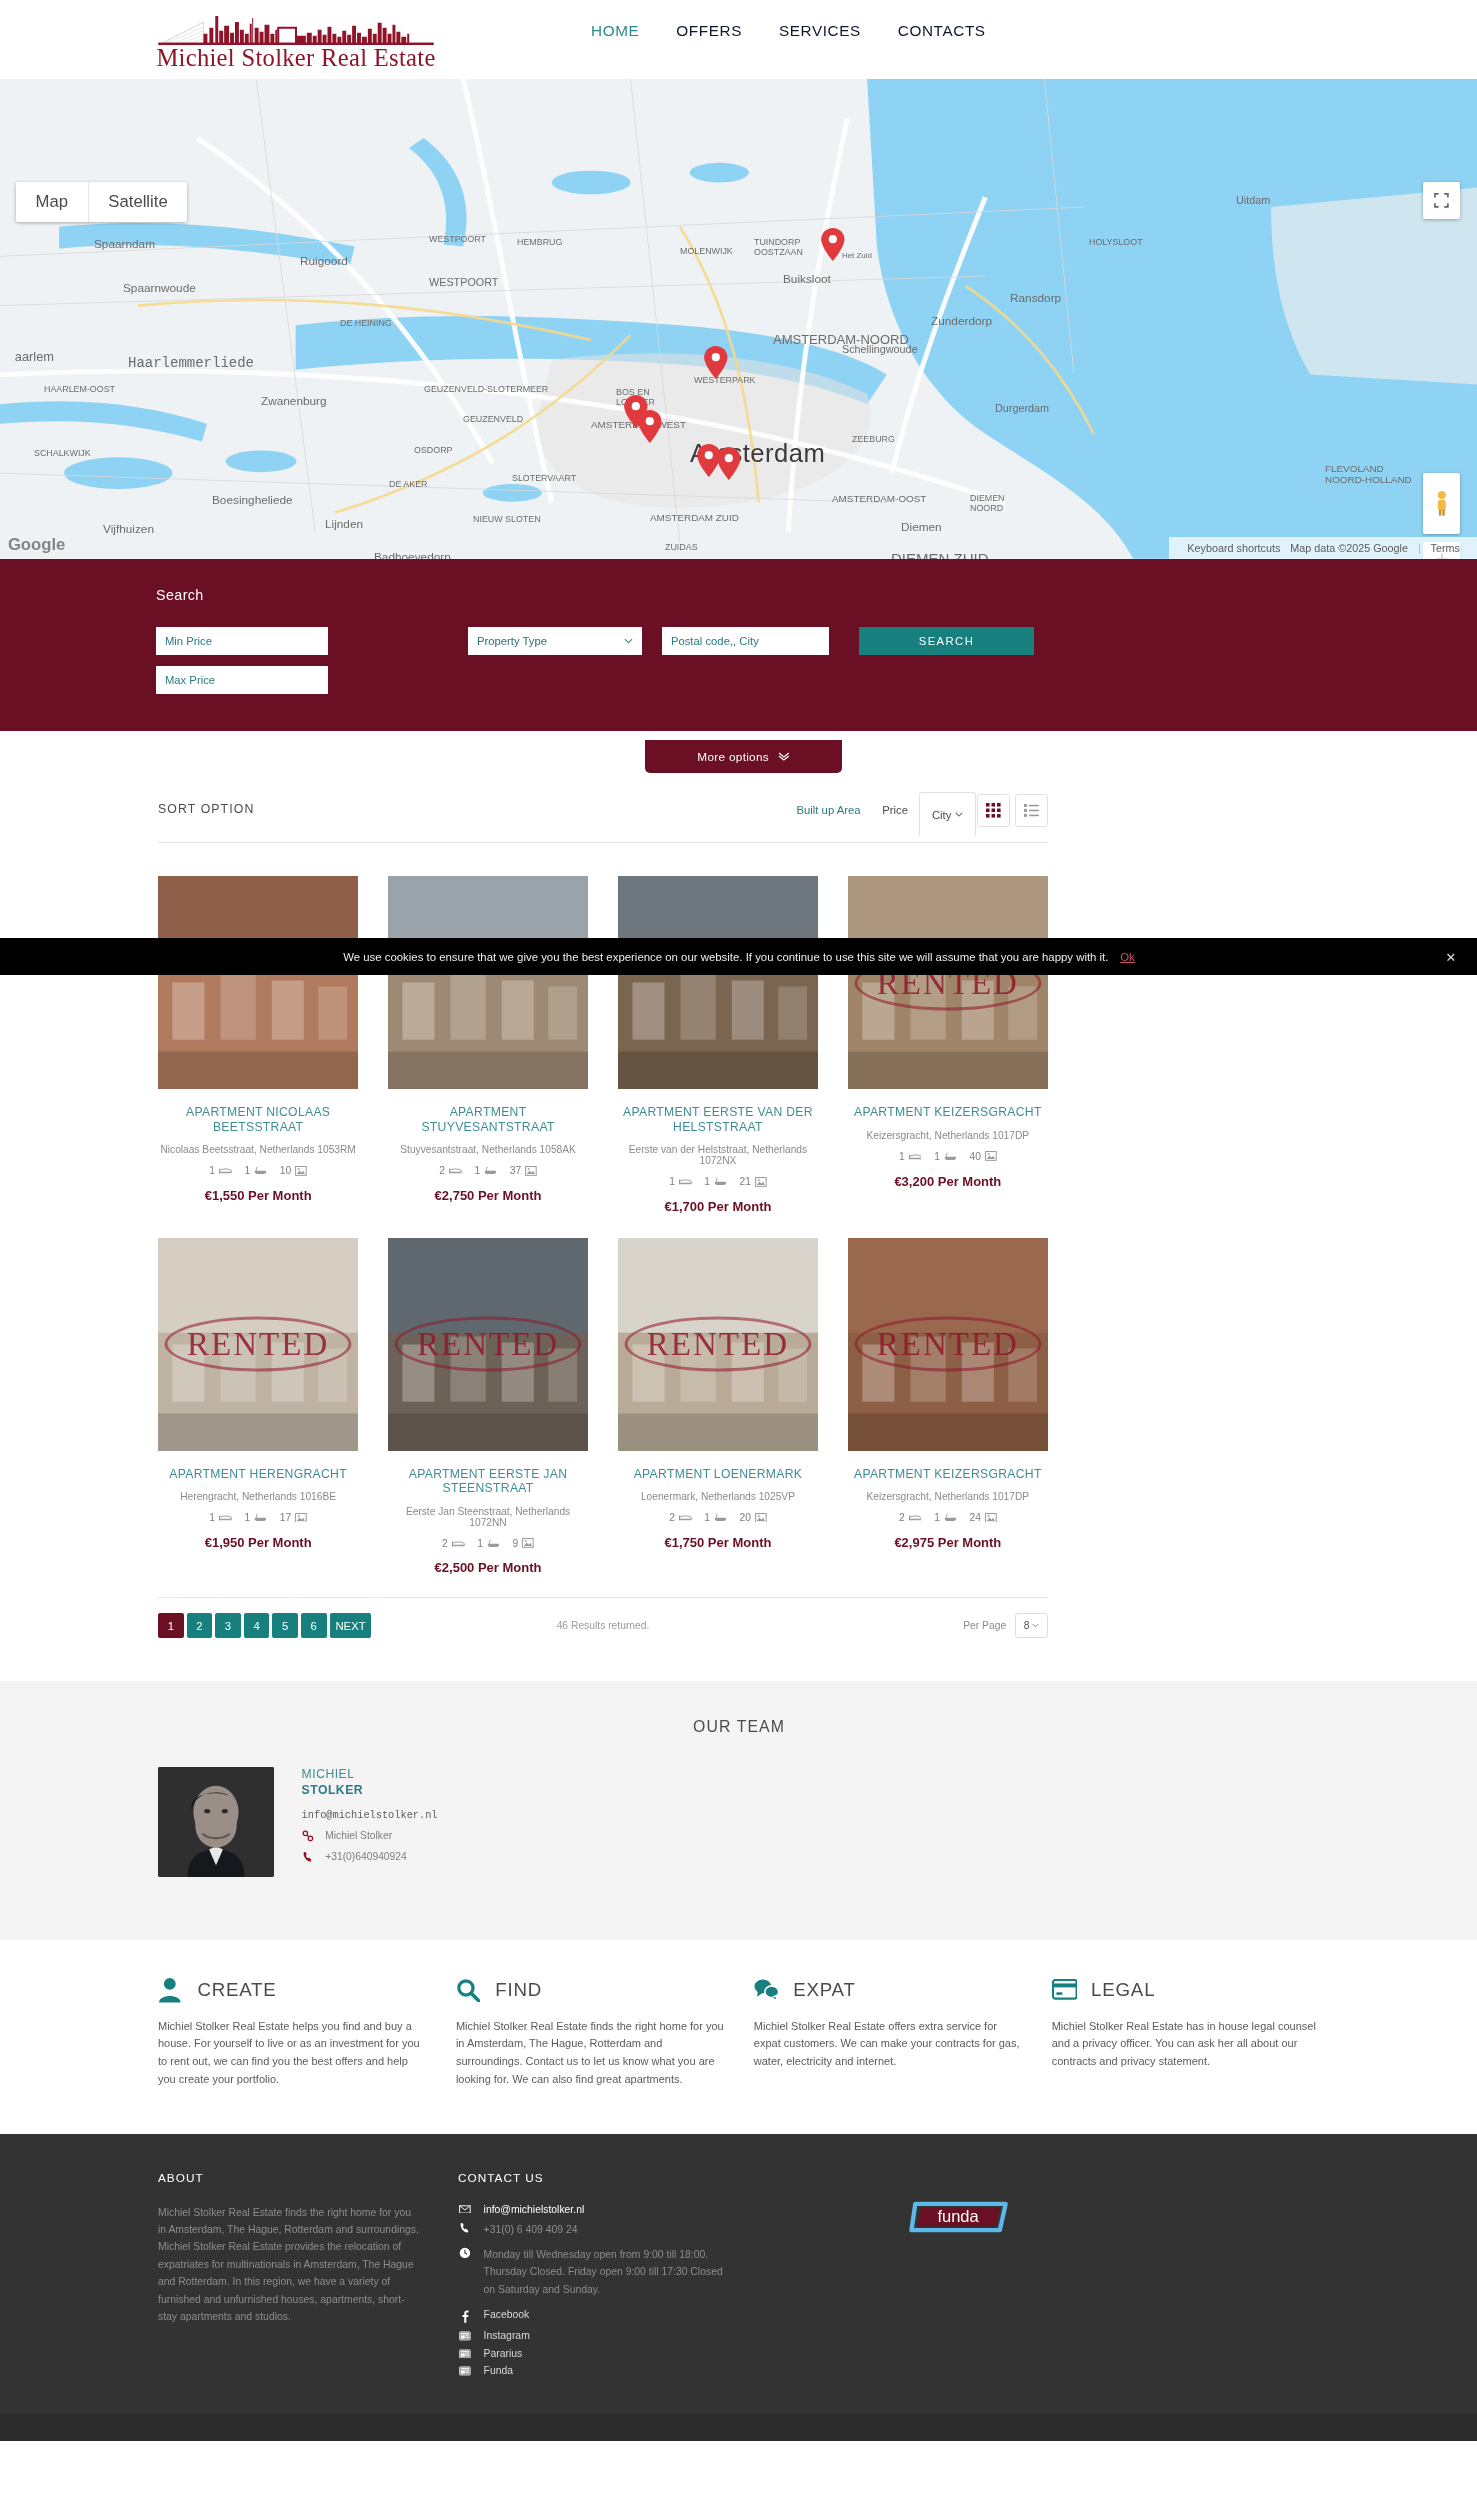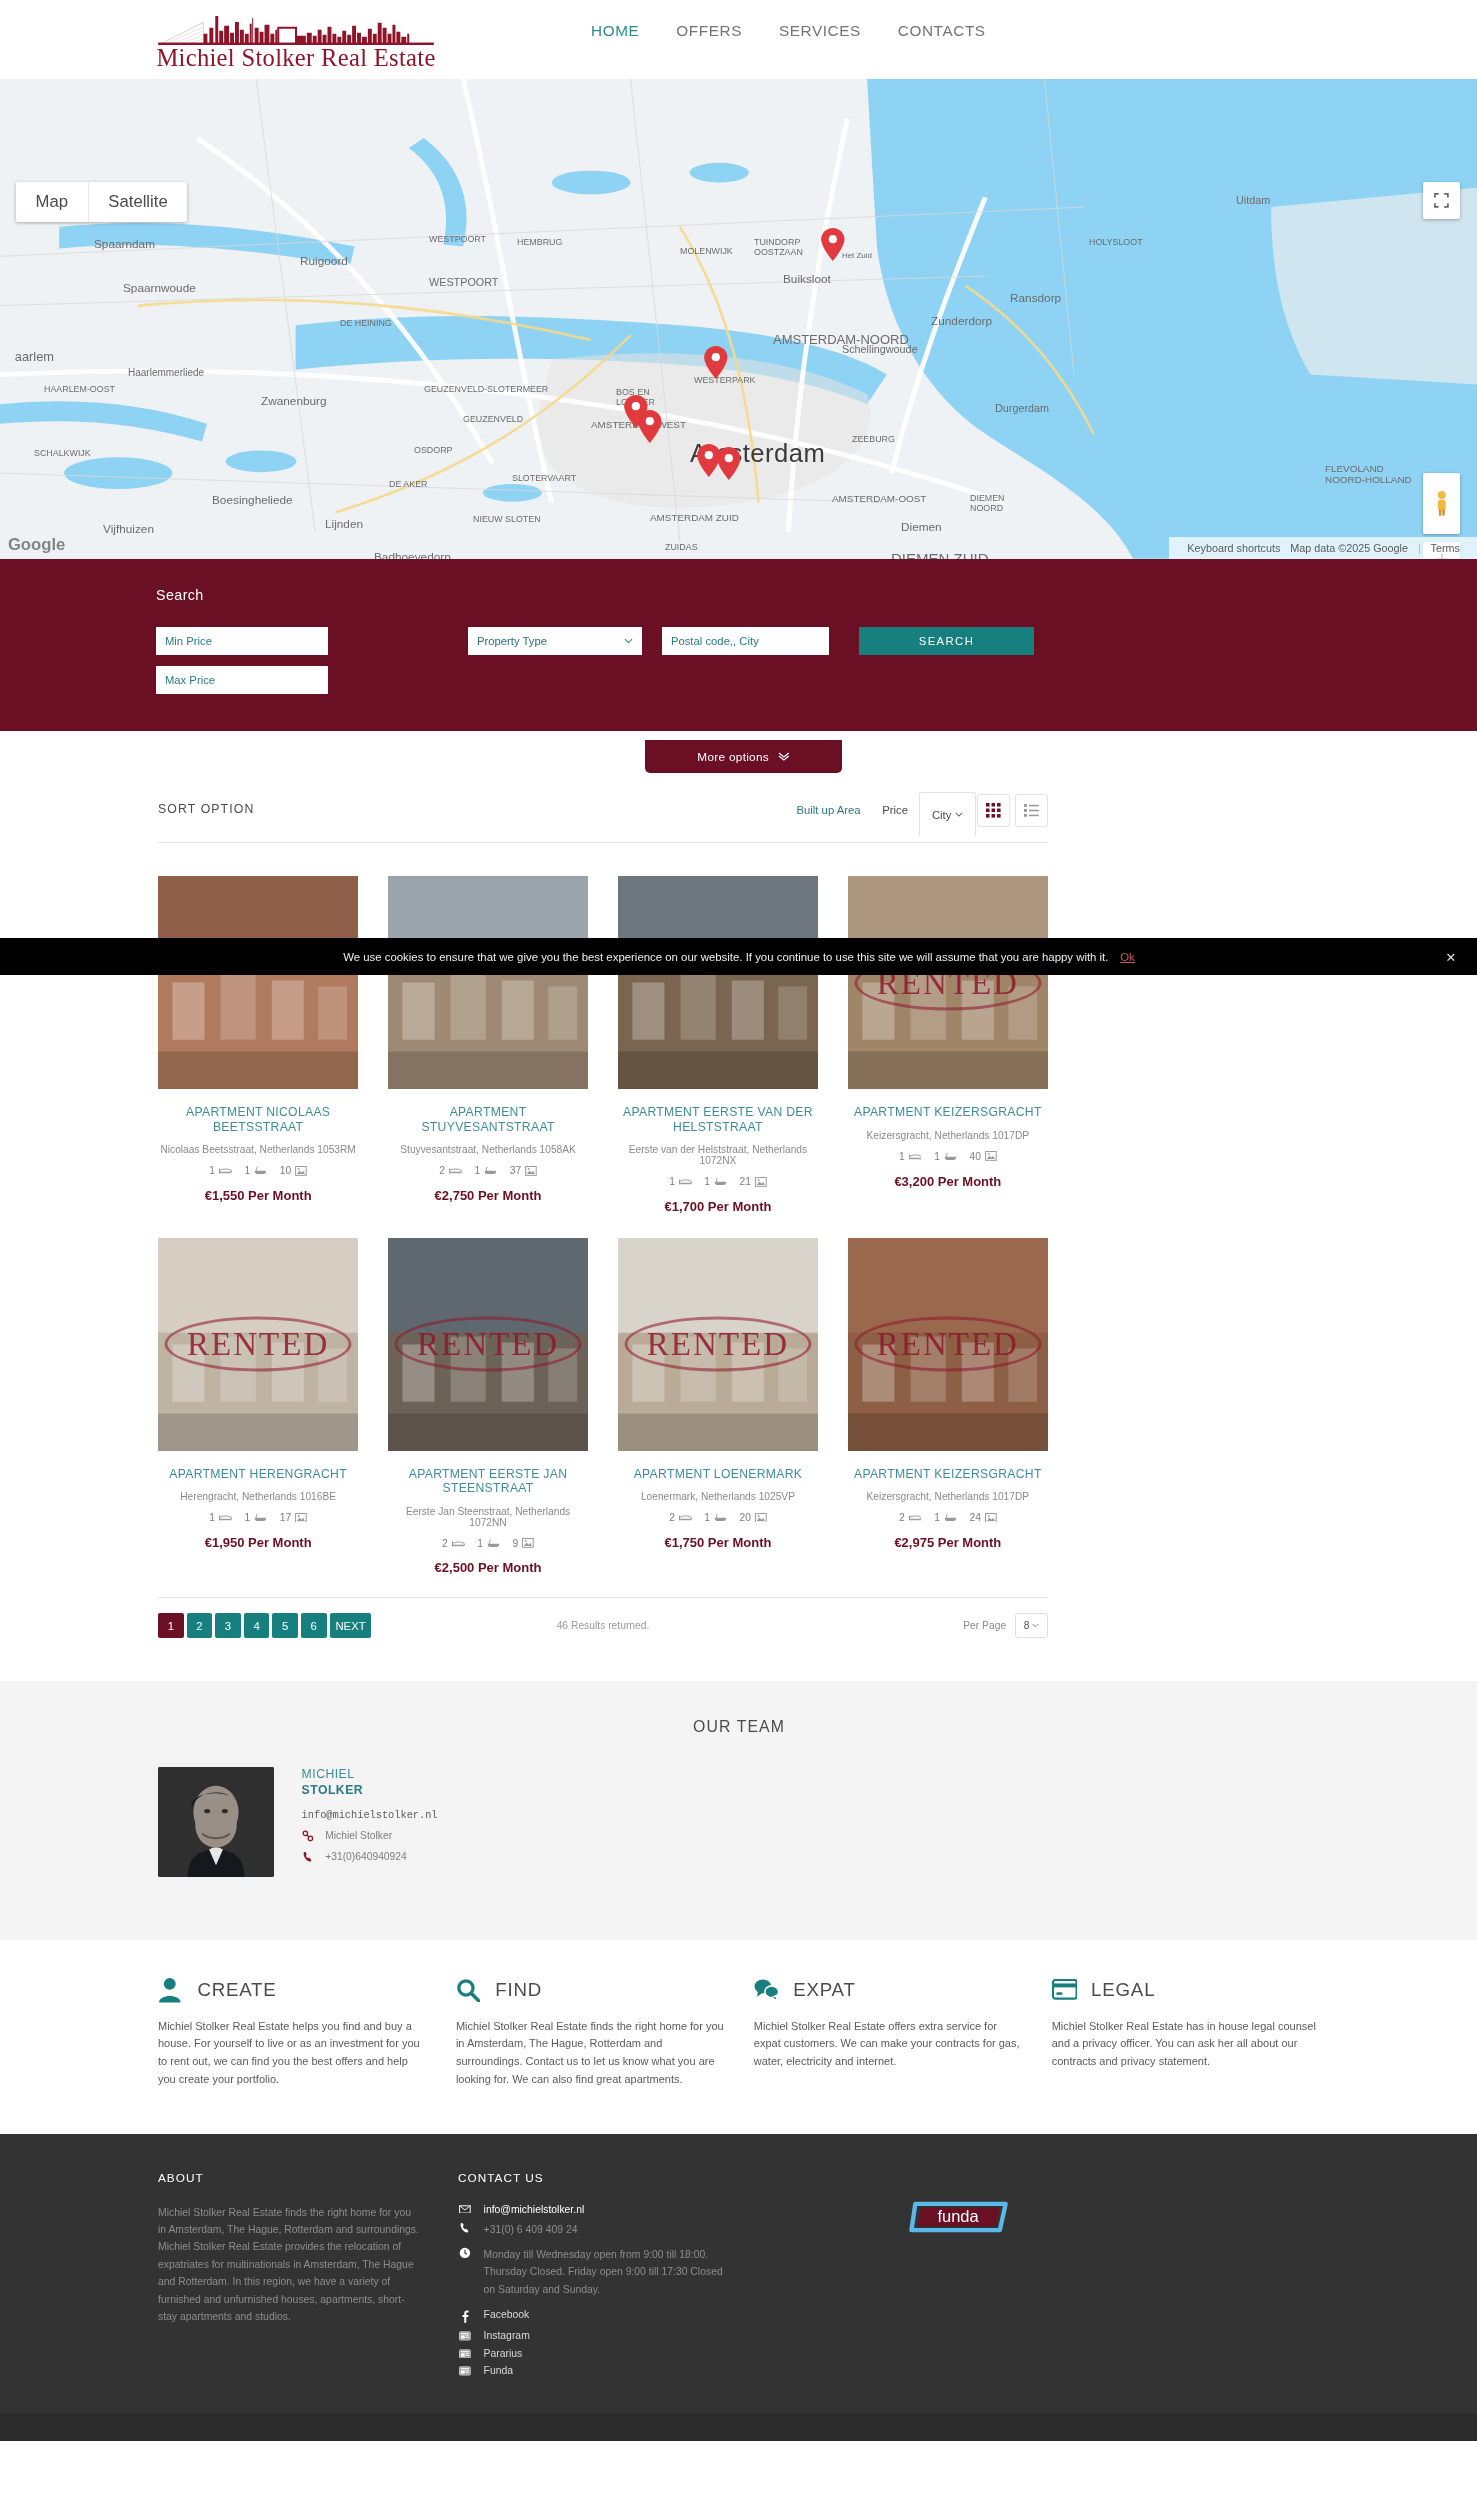--- a/index.html
+++ b/index.html
@@ -37,21 +37,21 @@
   }
   .main-nav {
     position: absolute;
     left: 591px; top: 21.7px;
     display: flex; gap: 37px;
   }
   .main-nav a {
     font-size: 15.3px;
     letter-spacing: 0.6px;
     text-decoration: none;
-    color: #737373;
+    color: #0f172a;
     font-family: "Liberation Sans", sans-serif;
   }
   .main-nav a.active { color: #2e8b8b; }
 
   
   .map-area {
     position: relative;
     height: 480px;
     overflow: hidden;
     background: #e8eef2;
@@ -504,21 +504,21 @@
 OOSTZAAN</div>
       <div class="map-label" style="left: 1089px; top: 158px; font-size: 8.9px; white-space: pre;">HOLYSLOOT</div>
       <div class="map-label" style="left: 300px; top: 175px; font-size: 11.8px; white-space: pre;">Ruigoord</div>
       <div class="map-label" style="left: 783px; top: 193px; font-size: 11.8px; white-space: pre;">Buiksloot</div>
       <div class="map-label" style="left: 931px; top: 193px; font-size: 11.8px; white-space: pre; margin-top: 42px;">Zunderdorp</div>
       <div class="map-label" style="left: 123px; top: 202px; font-size: 11.8px; white-space: pre;">Spaarnwoude</div>
       <div class="map-label" style="left: 429px; top: 197px; font-size: 10.8px; white-space: pre;">WESTPOORT</div>
       <div class="map-label" style="left: 773px; top: 253px; font-size: 13px; white-space: pre;">AMSTERDAM-NOORD</div>
       <div class="map-label" style="left: 1010px; top: 212px; font-size: 11.8px; white-space: pre;">Ransdorp</div>
       <div class="map-label" style="left: 340px; top: 239px; font-size: 8.9px; white-space: pre;">DE HEINING</div>
-      <div class="map-label" style="left: 128px; top: 288px; font-size: 10px; white-space: pre;">Haarlemmerliede</div>
+      <div class="map-label" style="left: 128px; top: 276px; font-size: 14px; white-space: pre; font-family: Liberation Mono, monospace;">Haarlemmerliede</div>
       <div class="map-label" style="left: 14.8px; top: 270px; font-size: 12.8px; white-space: pre;">aarlem</div>
       <div class="map-label" style="left: 842px; top: 264px; font-size: 10.8px; white-space: pre;">Schellingwoude</div>
       <div class="map-label" style="left: 44px; top: 305px; font-size: 8.9px; white-space: pre;">HAARLEM-OOST</div>
       <div class="map-label" style="left: 424px; top: 305px; font-size: 8.9px; white-space: pre;">GEUZENVELD-SLOTERMEER</div>
       <div class="map-label" style="left: 694px; top: 296px; font-size: 8.9px; white-space: pre;">WESTERPARK</div>
       <div class="map-label" style="left: 995px; top: 323px; font-size: 10.8px; white-space: pre;">Durgerdam</div>
       <div class="map-label" style="left: 616px; top: 308px; font-size: 8.9px; white-space: pre;">BOS EN
 LOMMER</div>
       <div class="map-label" style="left: 261px; top: 315px; font-size: 11.8px; white-space: pre;">Zwanenburg</div>
       <div class="map-label" style="left: 463px; top: 335px; font-size: 8.9px; white-space: pre;">GEUZENVELD</div>

